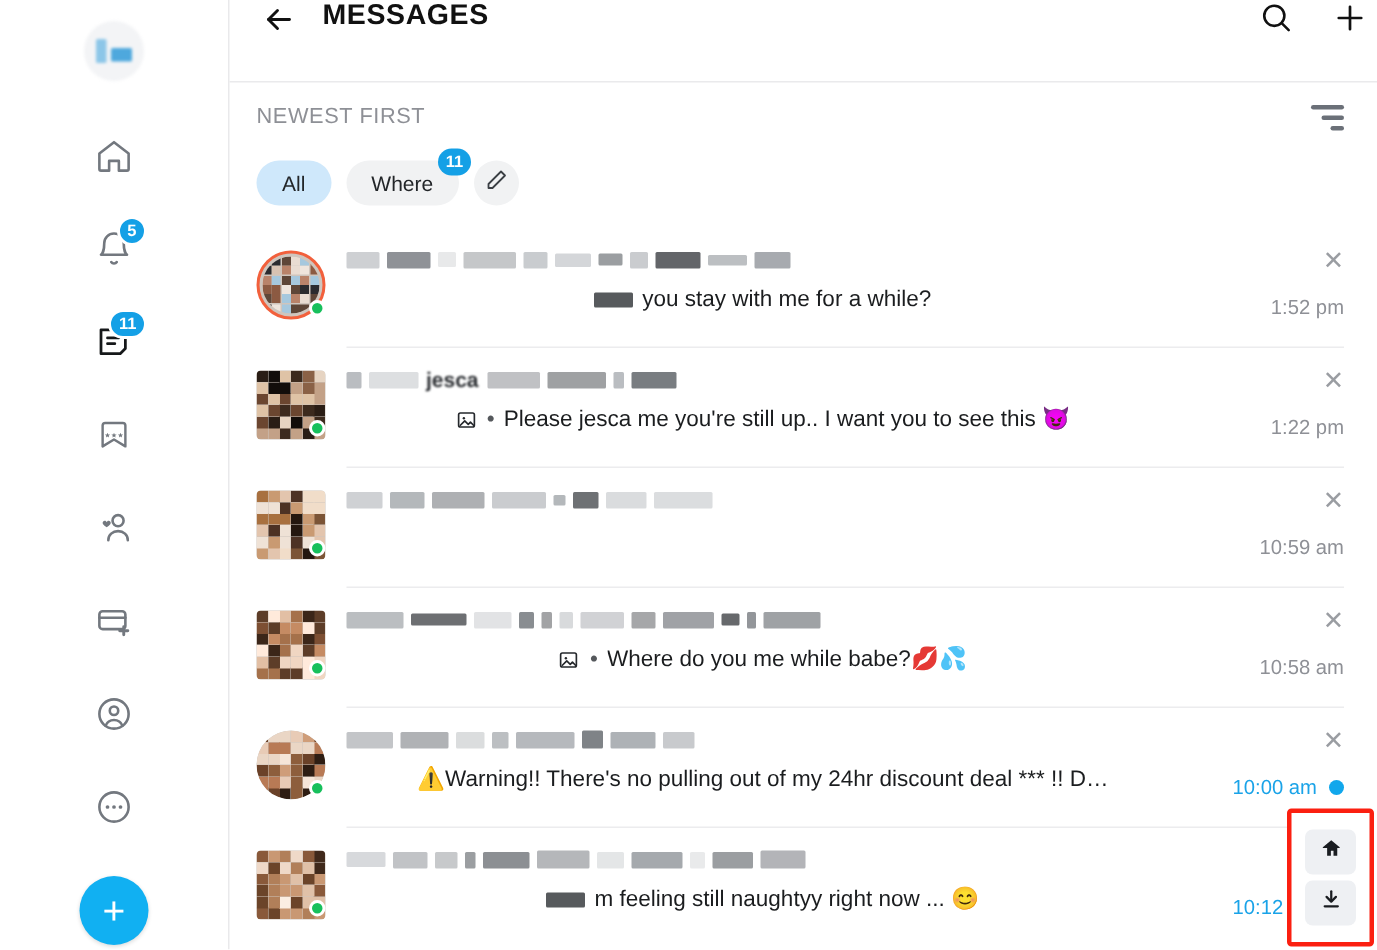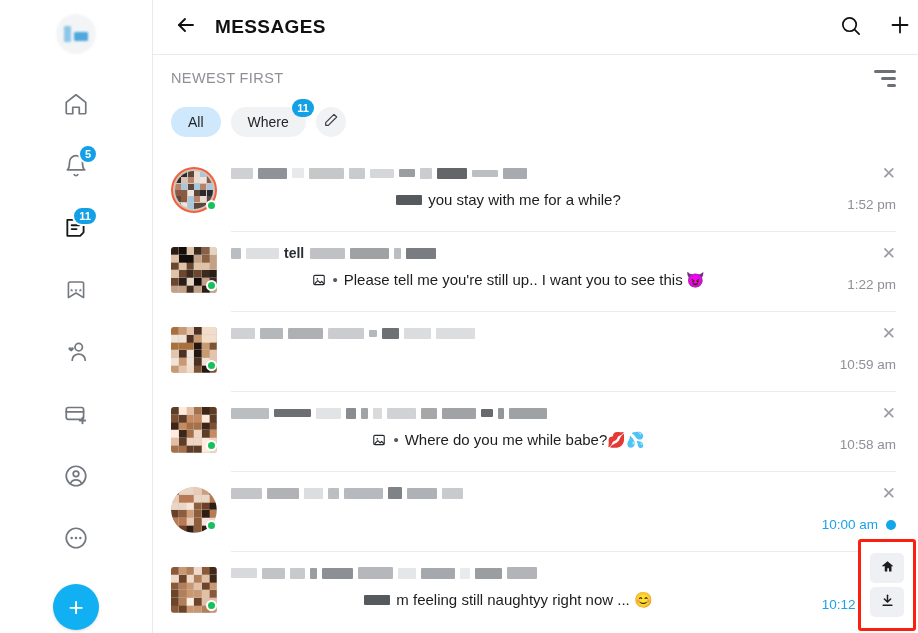--- a/index.html
+++ b/index.html
@@ -65,21 +65,21 @@
   .main {
     flex: 1 1 auto;
     height: 633px;
     border-left: 1px solid #e9e9eb;
     display: flex; flex-direction: column;
     background:#fff;
     position: relative;
   }
   .topbar {
     height: 55px; min-height: 55px;
-    display:flex; align-items:center;
+    display:flex; align-items:flex-start;
     border-bottom: 1px solid #eaeaec;
     padding: 0 4px 0 18px;
   }
   .back-btn { width:30px;height:30px;display:flex;align-items:center;justify-content:center;cursor:pointer;}
   .top-title {
     font-size: 19px; font-weight: bold; letter-spacing: .4px;
     color:#111; margin-left: 14px; flex:1 1 auto;
   }
   .top-actions { display:flex; align-items:center; gap: 22px; }
   .icon-btn { width:28px;height:28px;display:flex;align-items:center;justify-content:center;cursor:pointer;}
@@ -396,36 +396,36 @@
           <div class="avatar-wrap">
             <div class="avatar square">
               <div class="px" style="border-radius: 2px; background-image: linear-gradient(rgb(42, 29, 21), rgb(42, 29, 21)), linear-gradient(rgb(18, 13, 10), rgb(18, 13, 10)), linear-gradient(rgb(223, 195, 166), rgb(223, 195, 166)), linear-gradient(rgb(60, 42, 30), rgb(60, 42, 30)), linear-gradient(rgb(138, 97, 70), rgb(138, 97, 70)), linear-gradient(rgb(230, 212, 194), rgb(230, 212, 194)), linear-gradient(rgb(223, 195, 166), rgb(223, 195, 166)), linear-gradient(rgb(18, 13, 10), rgb(18, 13, 10)), linear-gradient(rgb(18, 13, 10), rgb(18, 13, 10)), linear-gradient(rgb(195, 161, 135), rgb(195, 161, 135)), linear-gradient(rgb(138, 97, 70), rgb(138, 97, 70)), linear-gradient(rgb(195, 161, 135), rgb(195, 161, 135)), linear-gradient(rgb(107, 70, 48), rgb(107, 70, 48)), linear-gradient(rgb(223, 195, 166), rgb(223, 195, 166)), linear-gradient(rgb(107, 70, 48), rgb(107, 70, 48)), linear-gradient(rgb(223, 195, 166), rgb(223, 195, 166)), linear-gradient(rgb(223, 195, 166), rgb(223, 195, 166)), linear-gradient(rgb(195, 161, 135), rgb(195, 161, 135)), linear-gradient(rgb(223, 195, 166), rgb(223, 195, 166)), linear-gradient(rgb(107, 70, 48), rgb(107, 70, 48)), linear-gradient(rgb(60, 42, 30), rgb(60, 42, 30)), linear-gradient(rgb(107, 70, 48), rgb(107, 70, 48)), linear-gradient(rgb(60, 42, 30), rgb(60, 42, 30)), linear-gradient(rgb(42, 29, 21), rgb(42, 29, 21)), linear-gradient(rgb(107, 70, 48), rgb(107, 70, 48)), linear-gradient(rgb(42, 29, 21), rgb(42, 29, 21)), linear-gradient(rgb(230, 212, 194), rgb(230, 212, 194)), linear-gradient(rgb(18, 13, 10), rgb(18, 13, 10)), linear-gradient(rgb(195, 161, 135), rgb(195, 161, 135)), linear-gradient(rgb(60, 42, 30), rgb(60, 42, 30)), linear-gradient(rgb(195, 161, 135), rgb(195, 161, 135)), linear-gradient(rgb(195, 161, 135), rgb(195, 161, 135)), linear-gradient(rgb(60, 42, 30), rgb(60, 42, 30)), linear-gradient(rgb(195, 161, 135), rgb(195, 161, 135)), linear-gradient(rgb(42, 29, 21), rgb(42, 29, 21)), linear-gradient(rgb(195, 161, 135), rgb(195, 161, 135)); background-position: 0% 0%, 20% 0%, 40% 0%, 60% 0%, 80% 0%, 100% 0%, 0% 20%, 20% 20%, 40% 20%, 60% 20%, 80% 20%, 100% 20%, 0% 40%, 20% 40%, 40% 40%, 60% 40%, 80% 40%, 100% 40%, 0% 60%, 20% 60%, 40% 60%, 60% 60%, 80% 60%, 100% 60%, 0% 80%, 20% 80%, 40% 80%, 60% 80%, 80% 80%, 100% 80%, 0% 100%, 20% 100%, 40% 100%, 60% 100%, 80% 100%, 100% 100%; background-size: 16.667% 16.667%; background-repeat: no-repeat;"></div>
             </div>
             <span class="online"></span>
           </div>
           <div class="msgbody">
             <div class="namerow">
               <span class="redact" style="width: 10px; background: rgb(158, 162, 167); opacity: 0.71; height: 11px;"></span>
               <span class="redact" style="width: 33px; background: rgb(195, 198, 202); opacity: 0.57;"></span>
-              <span style="font-size: 14px; font-weight: bold; color: rgb(43, 46, 50); margin-right: 6px; filter: blur(0.6px);">tell</span>
+              <span style="font-size: 14px; font-weight: bold; color: rgb(43, 46, 50); margin-right: 6px; filter: blur(0.6px);">jesca</span>
               <span class="redact" style="width: 35px; background: rgb(134, 137, 142); opacity: 0.52;"></span>
               <span class="redact" style="width: 39px; background: rgb(60, 63, 67); opacity: 0.49;"></span>
               <span class="redact" style="width: 7px; background: rgb(158, 162, 167); opacity: 0.71;"></span>
               <span class="redact" style="width: 30px; background: rgb(108, 112, 117); opacity: 0.91;"></span>
             </div>
             <div class="preview">
               <span class="photo-ico">
                 <svg width="14" height="14" viewBox="0 0 24 24" fill="none" stroke="#25282c" stroke-width="1.9">
                   <rect x="3" y="4" width="18" height="16" rx="2"></rect>
                   <circle cx="9" cy="10" r="1.4" fill="#25282c" stroke="none"></circle>
                   <path d="M5 18l5-5 4 4 2.5-2.5L20 18" stroke-linecap="round" stroke-linejoin="round"></path>
                 </svg>
               </span>
               <span class="bullet">•</span>
-              <span style="overflow: hidden; text-overflow: ellipsis; white-space: nowrap;">Please tell me you're still up.. I want you to see this 😈</span>
+              <span style="overflow: hidden; text-overflow: ellipsis; white-space: nowrap;">Please jesca me you're still up.. I want you to see this 😈</span>
             </div>
           </div>
           <div class="msgmeta">
             <div class="closex">✕</div>
             <div class="timewrap">
               <span class="time">1:22 pm</span>
             </div>
           </div>
         </div>
         <div class="msgrow">
@@ -506,20 +506,23 @@
             <div class="namerow">
               <span class="redact" style="width: 31px; background: rgb(158, 162, 167); opacity: 0.62;"></span>
               <span class="redact" style="width: 32px; background: rgb(134, 137, 142); opacity: 0.65;"></span>
               <span class="redact" style="width: 19px; background: rgb(180, 183, 187); opacity: 0.48;"></span>
               <span class="redact" style="width: 11px; background: rgb(158, 162, 167); opacity: 0.69;"></span>
               <span class="redact" style="width: 39px; background: rgb(158, 162, 167); opacity: 0.75;"></span>
               <span class="redact" style="width: 14px; background: rgb(108, 112, 117); opacity: 0.87; height: 12px;"></span>
               <span class="redact" style="width: 30px; background: rgb(158, 162, 167); opacity: 0.83;"></span>
               <span class="redact" style="width: 21px; background: rgb(180, 183, 187); opacity: 0.73;"></span>
             </div>
+            <div class="preview">
+              <span style="overflow: hidden; text-overflow: ellipsis; white-space: nowrap;">⚠️Warning!! There's no pulling out of my 24hr discount deal *** !! D…</span>
+            </div>
           </div>
           <div class="msgmeta">
             <div class="closex">✕</div>
             <div class="timewrap">
               <span class="time unread">10:00 am</span>
               <span class="unread-dot"></span>
             </div>
           </div>
         </div>
         <div class="msgrow">

